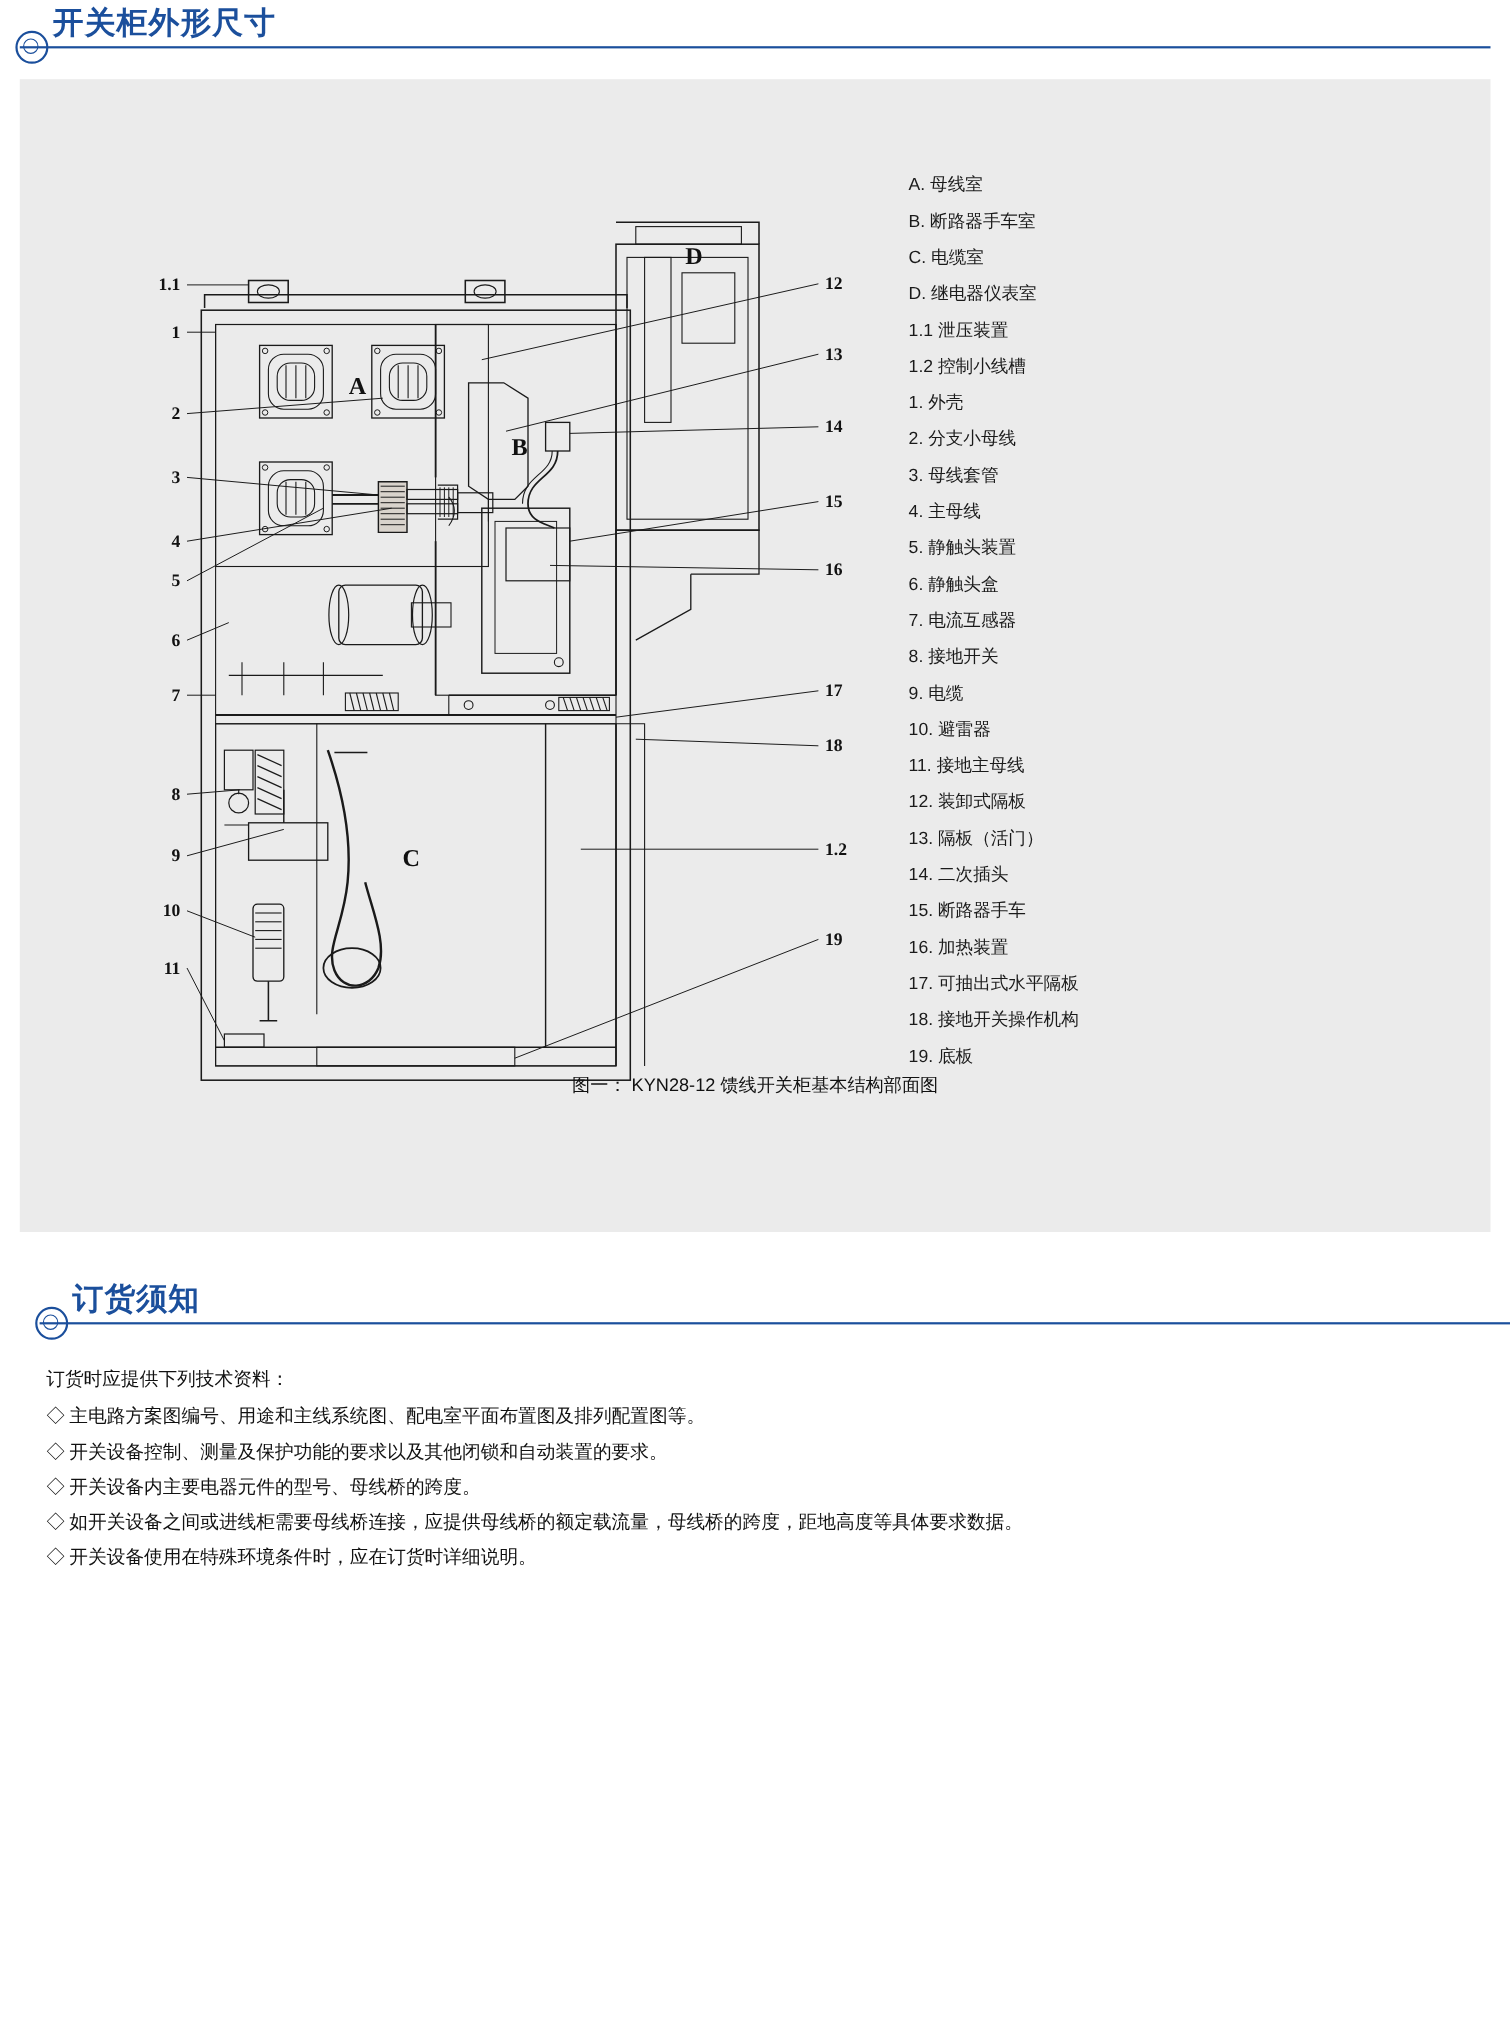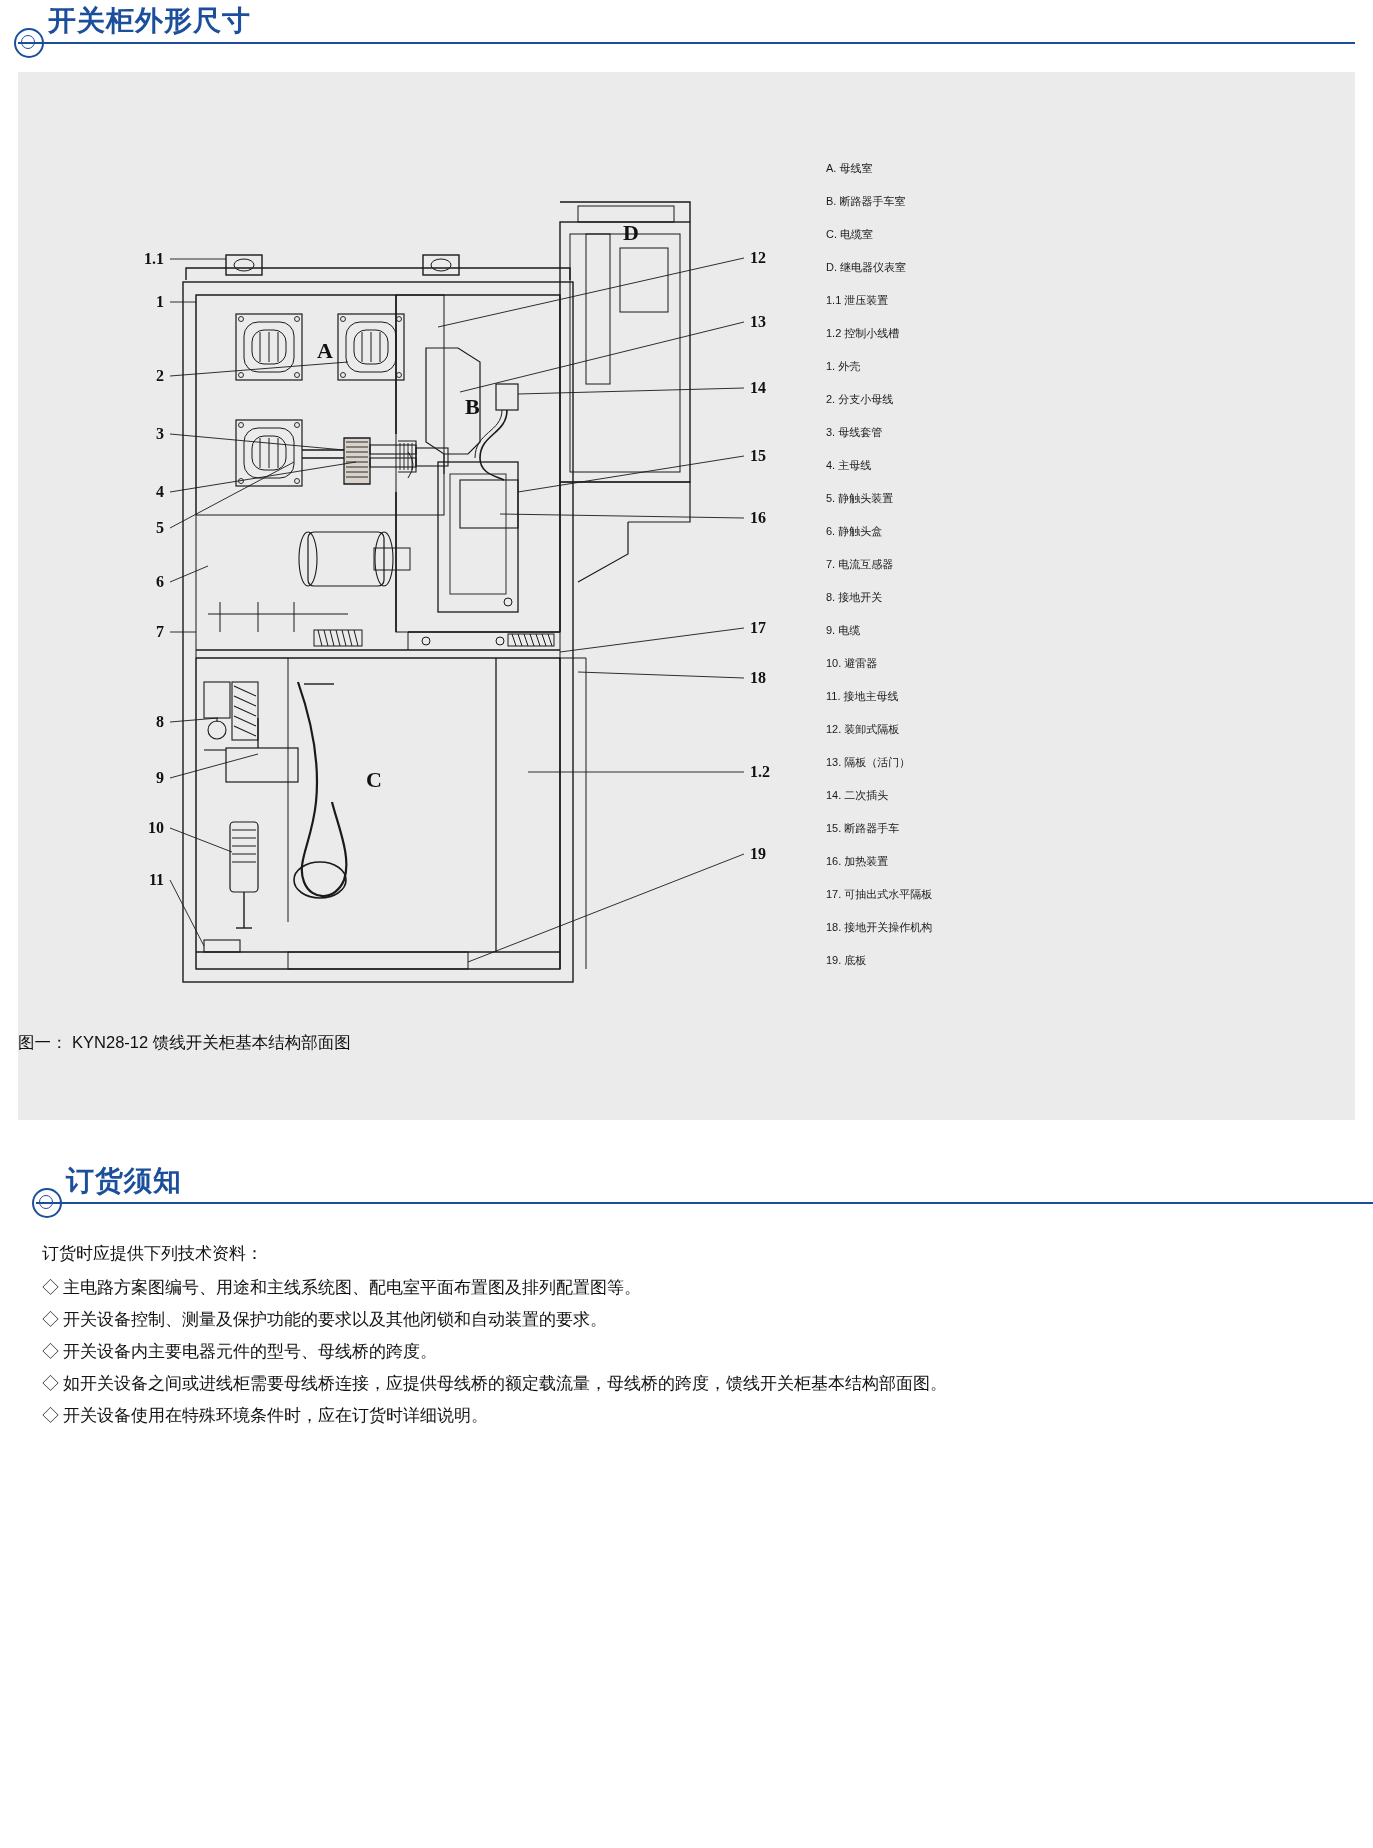--- a/index.html
+++ b/index.html
@@ -68,31 +68,32 @@
     width: 1337px;
     height: 1048px;
     background: #ebebeb;
   }
 
   .legend {
     position: absolute;
     left: 808px;
     top: 80px;
     width: 300px;
-    font-size: 11px;
+    font-size: 16px;
     line-height: 33px;
     color: #1a1a1a;
   }
   .legend div { white-space: nowrap; }
 
   .caption {
     position: absolute;
     left: 0;
     right: 0;
-    top: 960px;
+    top: 904px;
+    text-align: center;
     font-size: 16.5px;
     color: #111;
   }
   .caption span { margin-left: 0; }
 
   
   .drawing {
     position: absolute;
     left: 90px;
     top: 90px;
@@ -421,18 +422,18 @@
   <div class="item">
     <span class="dia">◇</span><span>主电路方案图编号、用途和主线系统图、配电室平面布置图及排列配置图等。</span>
   </div>
   <div class="item">
     <span class="dia">◇</span><span>开关设备控制、测量及保护功能的要求以及其他闭锁和自动装置的要求。</span>
   </div>
   <div class="item">
     <span class="dia">◇</span><span>开关设备内主要电器元件的型号、母线桥的跨度。</span>
   </div>
   <div class="item">
-    <span class="dia">◇</span><span>如开关设备之间或进线柜需要母线桥连接，应提供母线桥的额定载流量，母线桥的跨度，馈线开关柜基本结构部面图。</span>
+    <span class="dia">◇</span><span>如开关设备之间或进线柜需要母线桥连接，应提供母线桥的额定载流量，母线桥的跨度，距地高度等具体要求数据。</span>
   </div>
   <div class="item">
     <span class="dia">◇</span><span>开关设备使用在特殊环境条件时，应在订货时详细说明。</span>
   </div>
 </div>
 
 </body></html>

